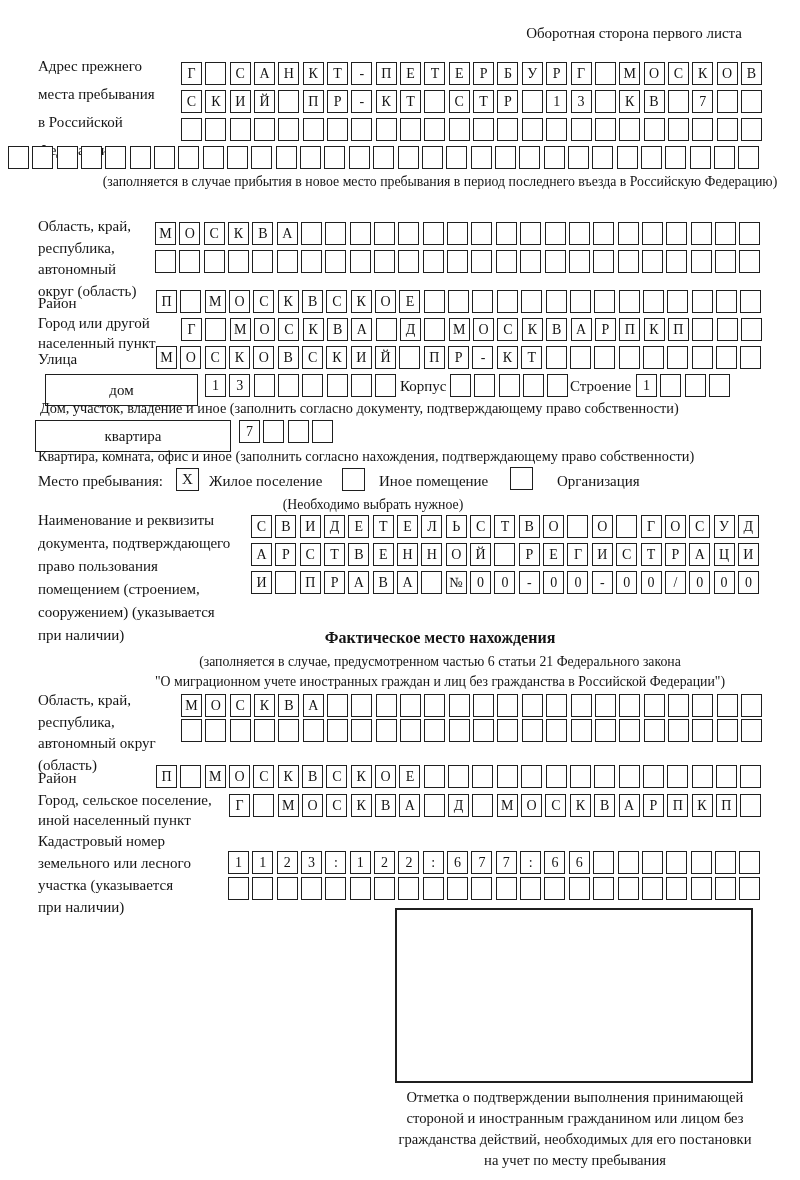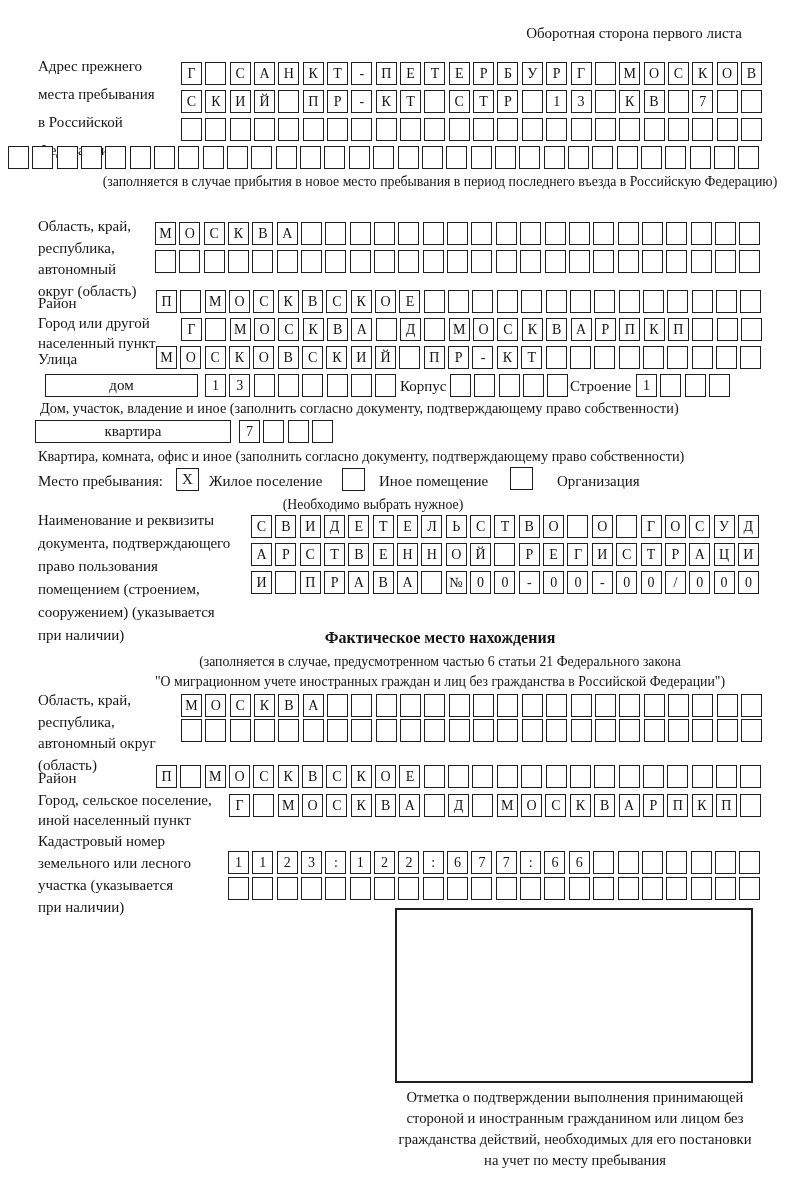--- a/index.html
+++ b/index.html
@@ -19,21 +19,21 @@
   .fullw{left:0;width:800px;padding-left:40px;}
   .heading{font-weight:bold;font-size:16px;text-align:center;}
   .grid{position:absolute;display:flex;gap:3.35px;}
   .cell{
     flex:0 0 21px;width:21px;height:23px;box-sizing:border-box;
     border:1.6px solid #1f1f1f;background:#fff;
     display:flex;align-items:center;justify-content:center;
     font-size:14px;line-height:1;
   }
   .widebox{
-    position:absolute;height:23px;box-sizing:border-box;
+    position:absolute;height:32px;box-sizing:border-box;
     border:1.6px solid #1f1f1f;background:#fff;
     display:flex;align-items:center;justify-content:center;font-size:15px;
   }
   .checkbox{
     position:absolute;width:23px;height:23px;box-sizing:border-box;
     border:1.6px solid #1f1f1f;background:#fff;
     display:flex;align-items:center;justify-content:center;
     font-size:15px;
   }
   .inline-lbl{font-size:15px;line-height:20px;white-space:nowrap;}
@@ -340,21 +340,21 @@
     </div>
   <div class="abs caption" style="left:40px;top:400px;">Дом, участок, владение и иное (заполнить согласно документу, подтверждающему право собственности)</div>
 
   <div class="widebox" style="left:35px;top:420px;width:196px;">квартира</div>
   <div class="grid" style="left: 239px; top: 420px;">
       <span class="cell">7</span>
       <span class="cell"></span>
       <span class="cell"></span>
       <span class="cell"></span>
     </div>
-  <div class="abs caption" style="left:38px;top:448px;">Квартира, комната, офис и иное (заполнить согласно документу, подтверждающему право собственности)</div>
+  <div class="abs caption" style="left:38px;top:448px;">Квартира, комната, офис и иное (заполнить согласно нахождения, подтверждающему право собственности)</div>
 
   <div class="abs inline-lbl" style="left:38px;top:471px;">Место пребывания:</div>
   <div class="checkbox" style="left:176px;top:468px;">X</div>
   <div class="abs inline-lbl" style="left:209px;top:471px;">Жилое поселение</div>
   <div class="checkbox" style="left:342px;top:468px;"></div>
   <div class="abs inline-lbl" style="left:379px;top:471px;">Иное помещение</div>
   <div class="checkbox" style="left:510px;top:467px;"></div>
   <div class="abs inline-lbl" style="left:557px;top:471px;">Организация</div>
   <div class="abs note" style="left:238px;top:495px;width:270px;">(Необходимо выбрать нужное)</div>
 

